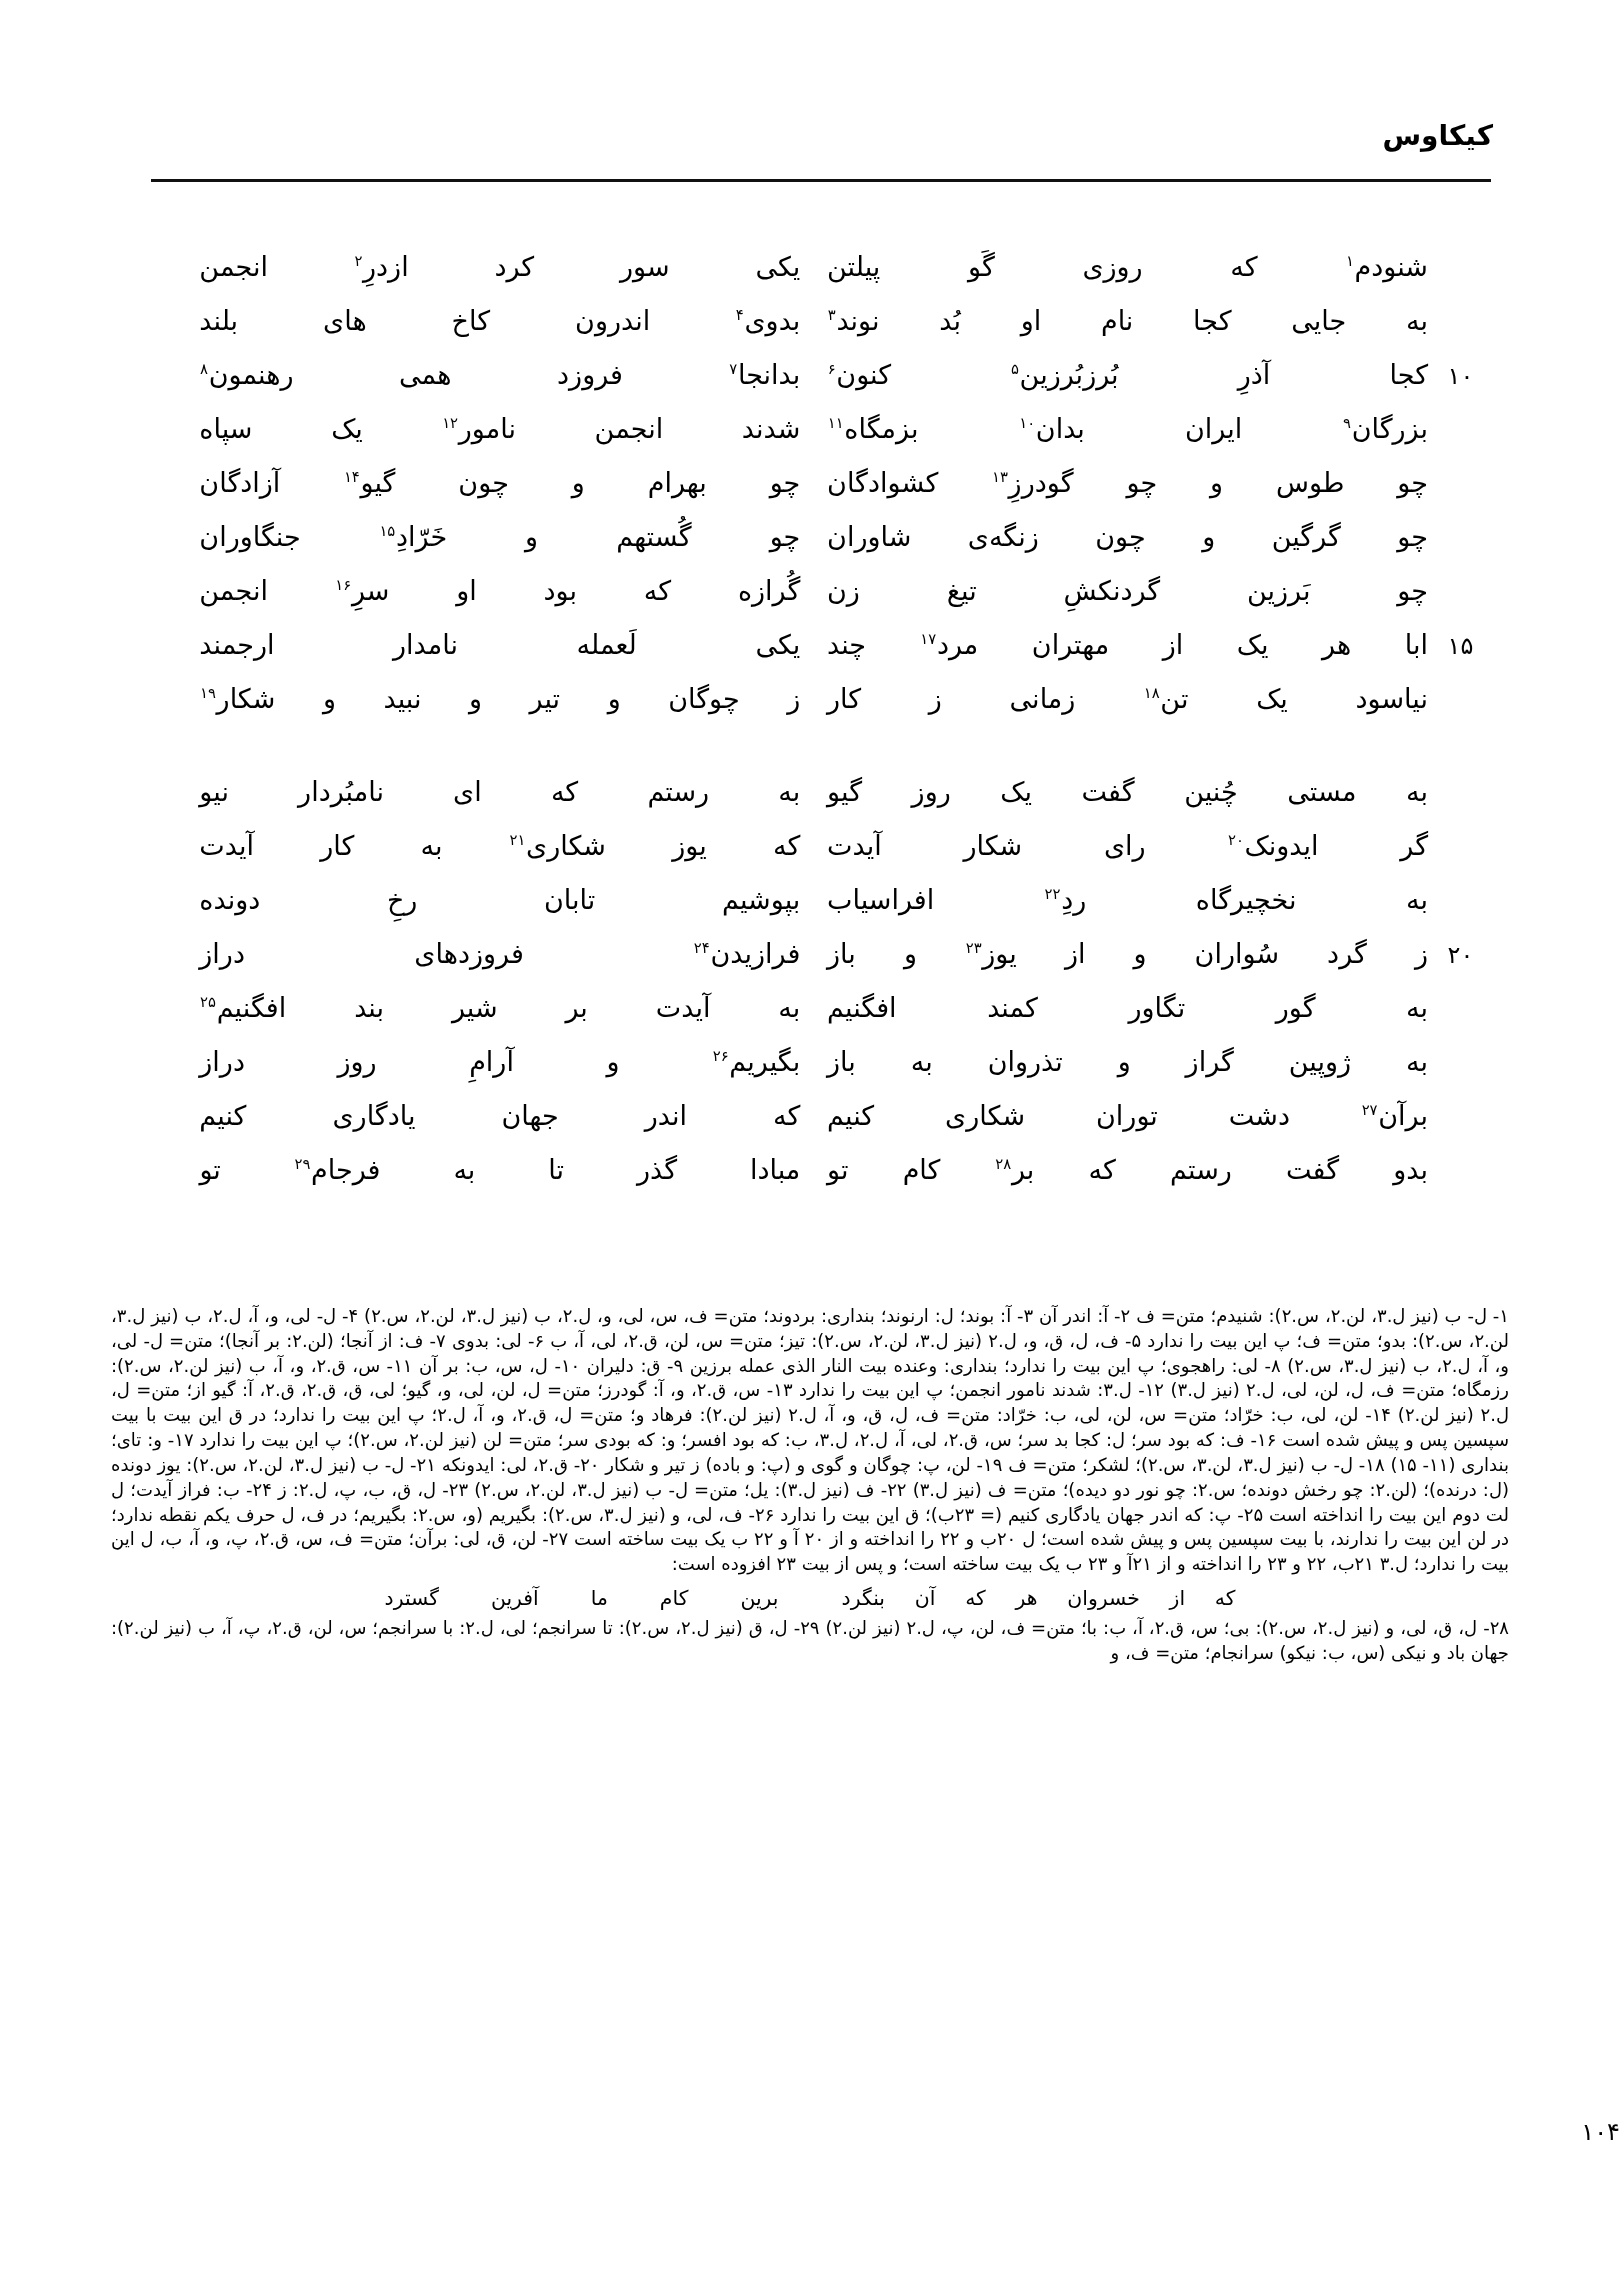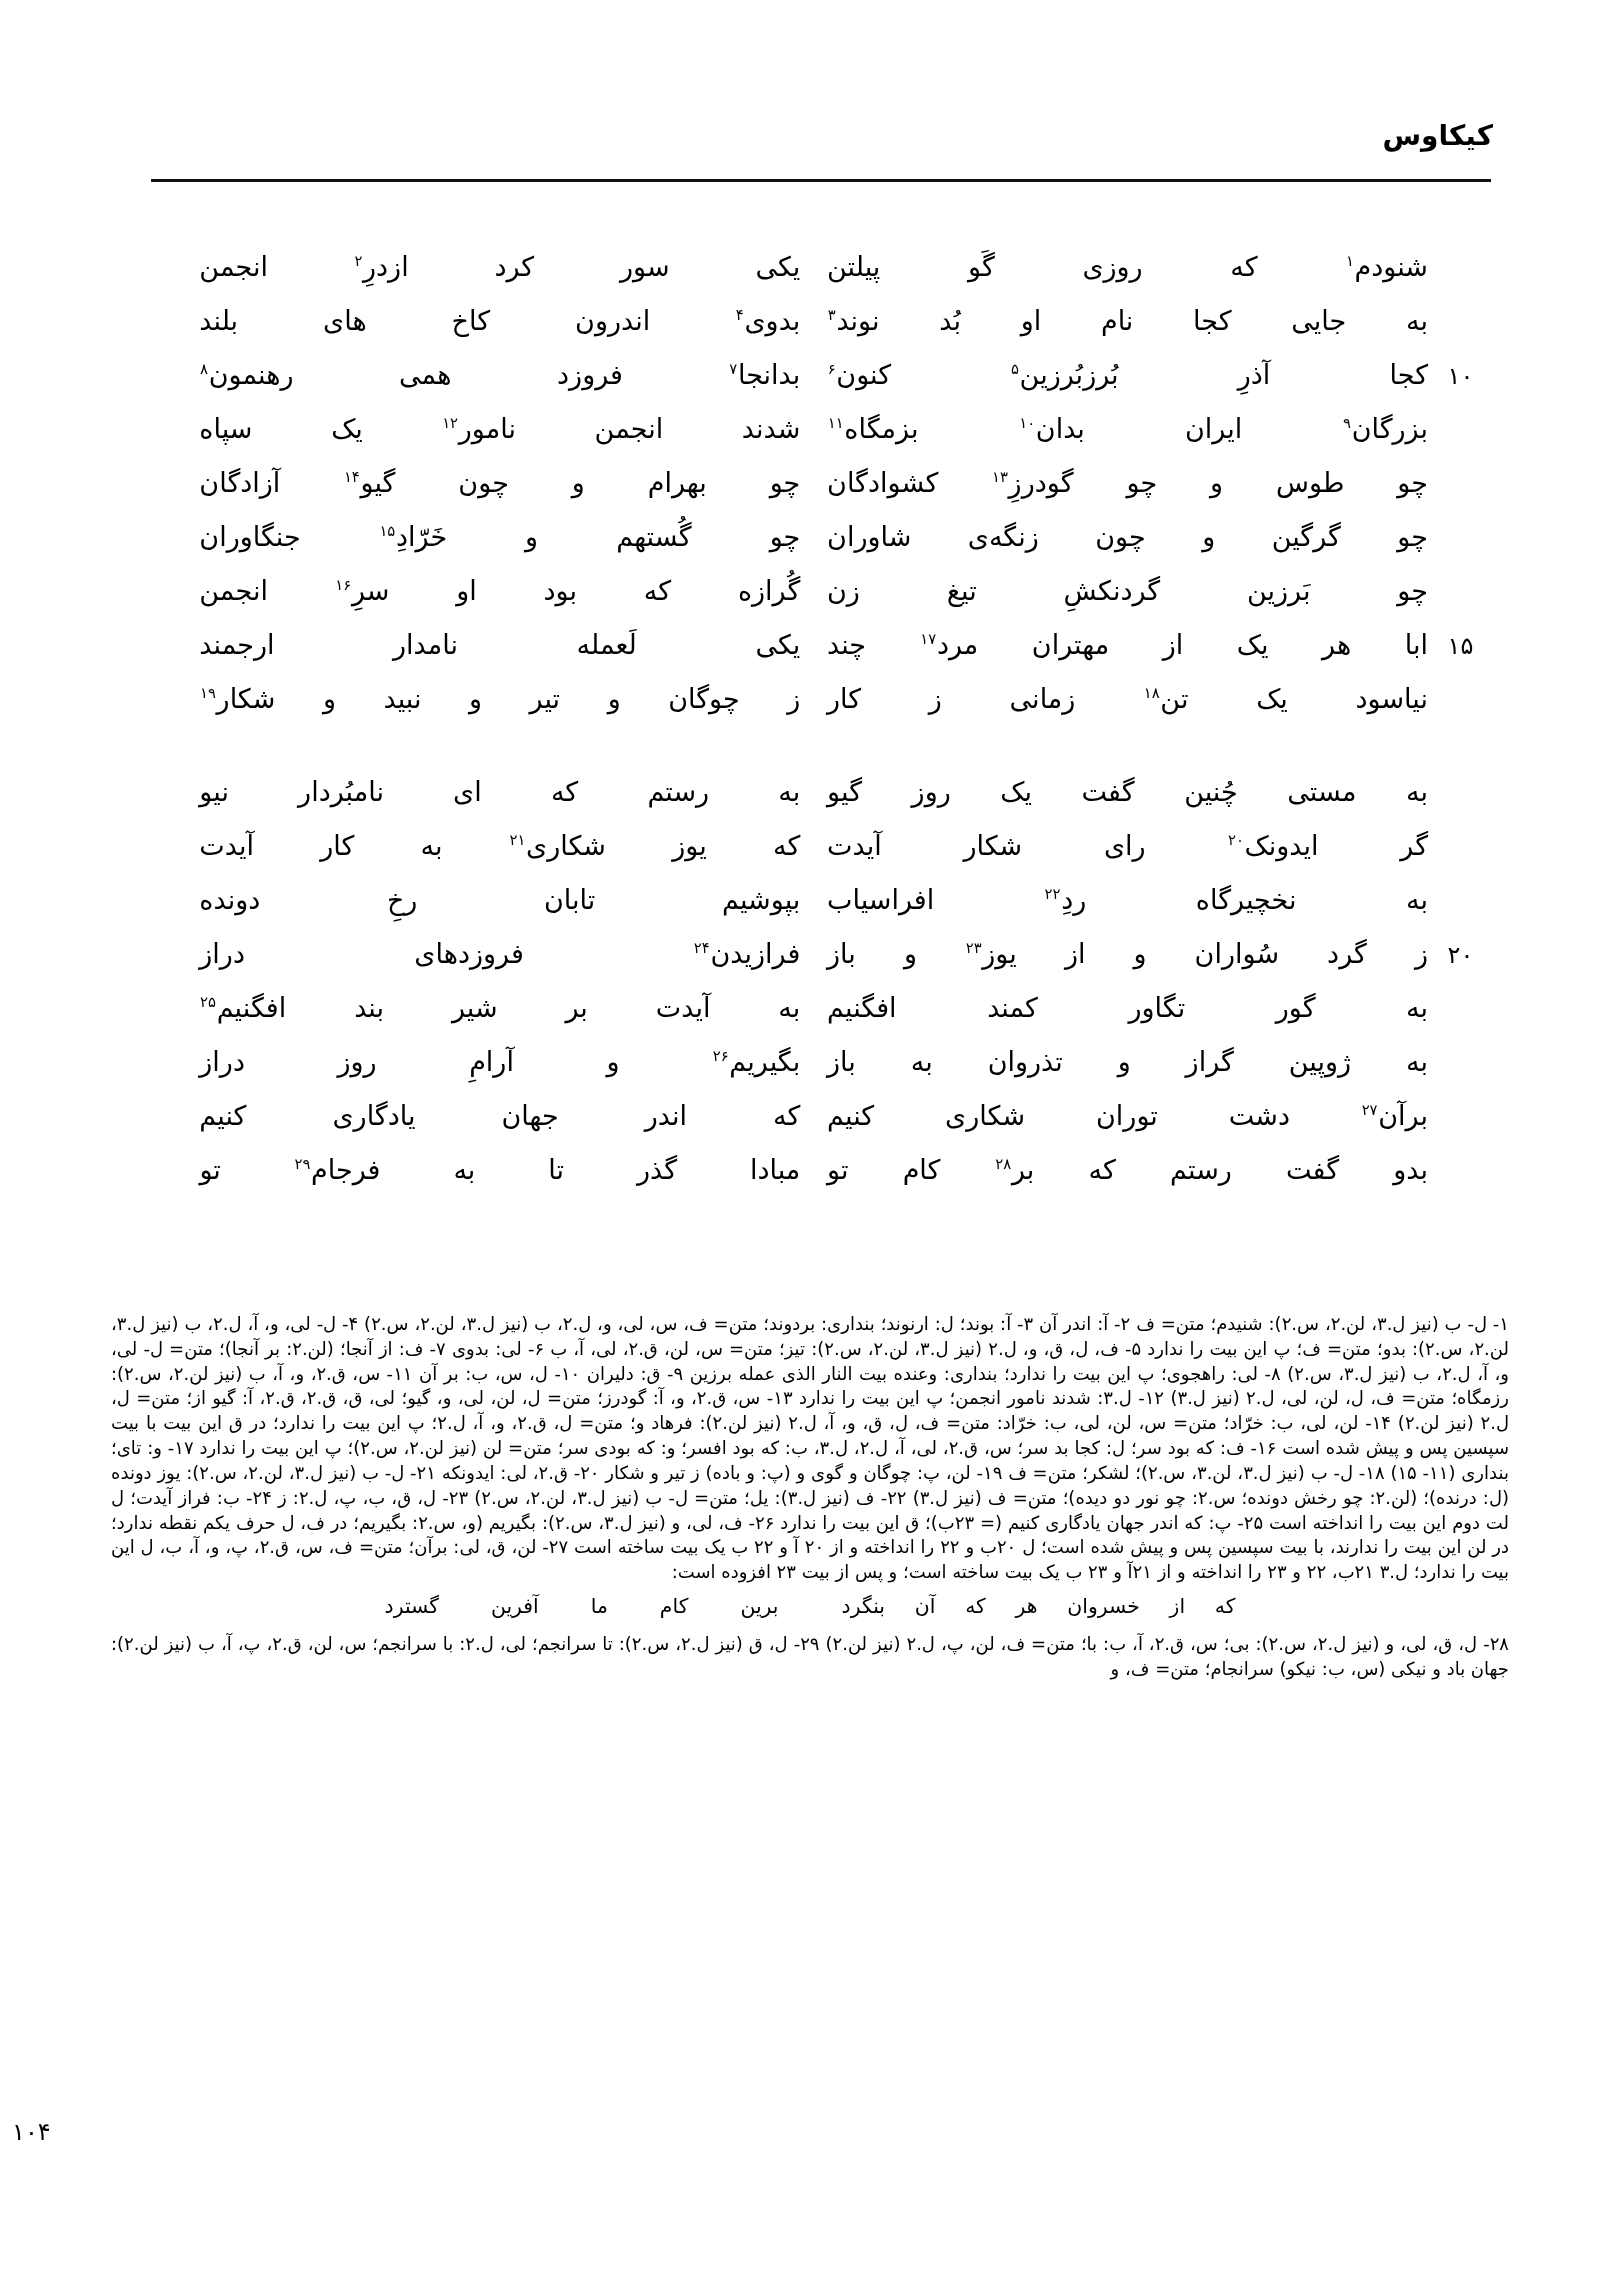--- a/index.html
+++ b/index.html
@@ -103,21 +103,21 @@
     top: 1300px;
     right: 111px;
     left: 111px;
     font-size: 18px;
     line-height: 1.38;
     text-align: justify;
     text-align-last: right;
     direction: rtl;
   }
   .app-para {
-    margin: 12px 0 0 0;
+    margin: 4px 0 0 0;
     text-align: justify;
   }
 
   
   .inset-verse {
     margin: 7px 0 4.2px 0;
     display: flex;
     justify-content: center;
     gap: 63px;
     font-size: 20.4px;
@@ -128,23 +128,23 @@
     width: 394px;
     display: flex;
     justify-content: space-between;
     white-space: pre;
   }
 
   
   .folio {
     position: absolute;
     top: 2118px;
-    left: 12px;
+    left: 4px;
     right: 0;
-    text-align: left;
+    text-align: right;
     font-size: 24px;
   }
 </style>
 </head>
 <body>
 
 <div class="page">
 
   <div class="running-head">کیکاوس</div>
   <div class="head-rule"></div>

